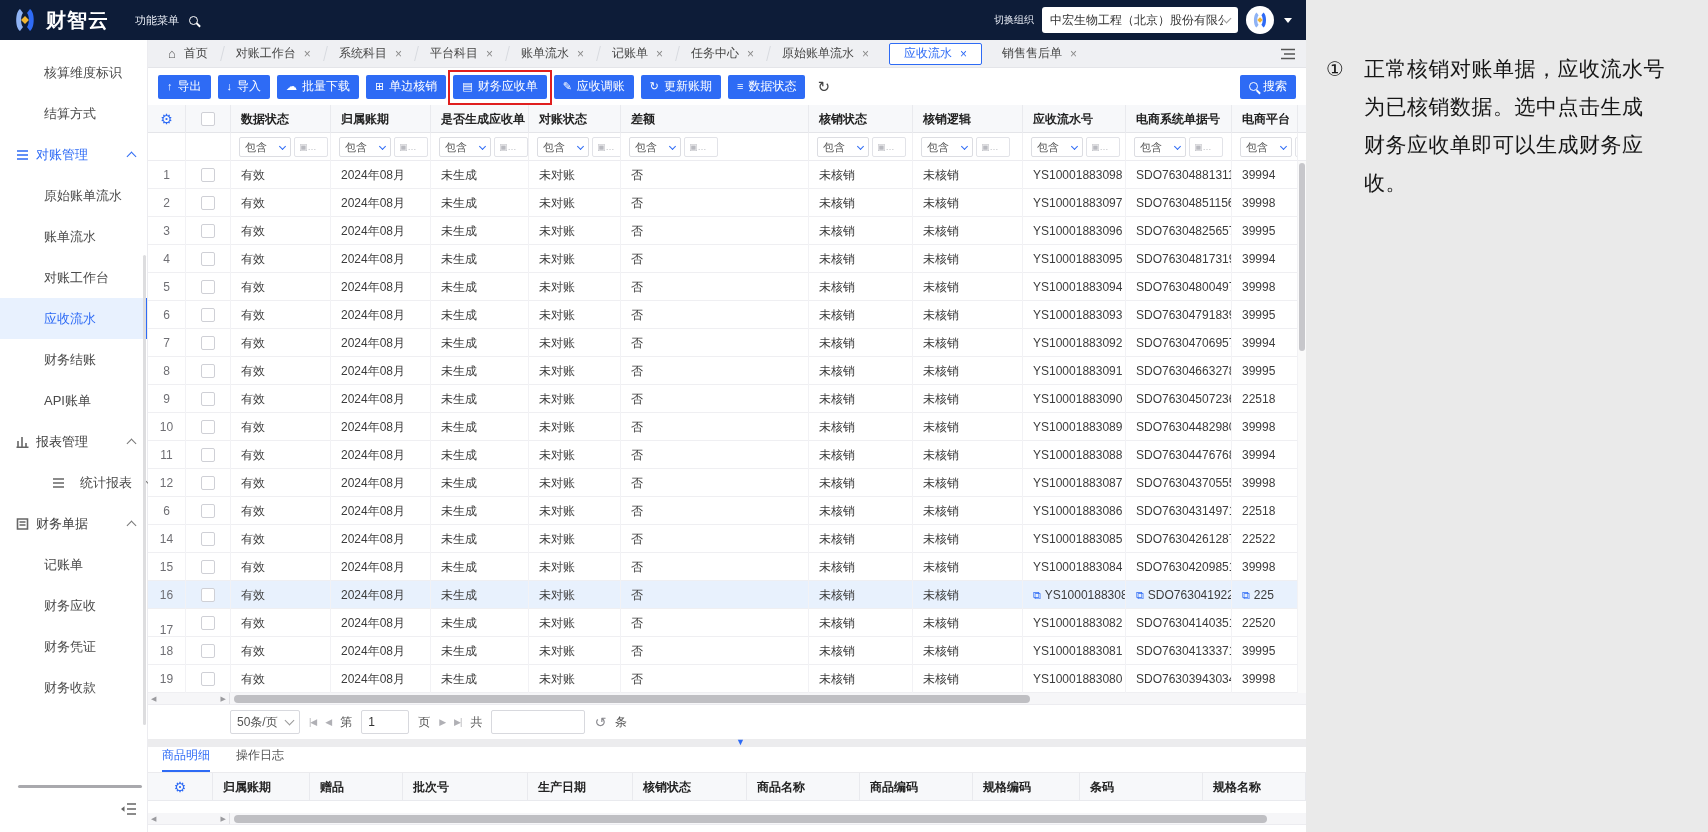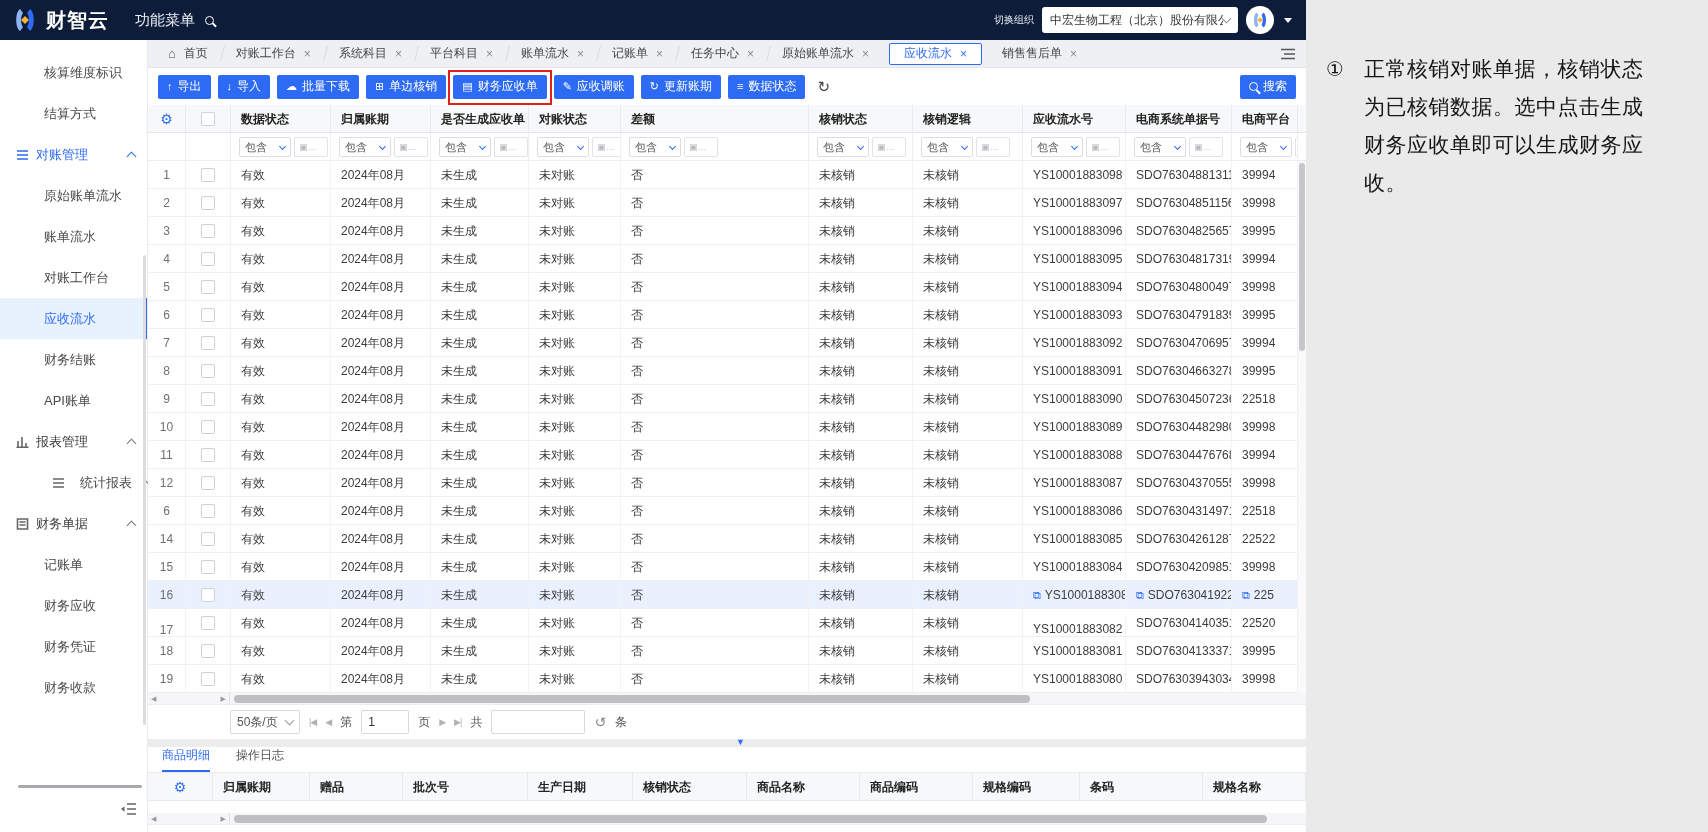--- a/index.html
+++ b/index.html
@@ -3,21 +3,21 @@
 <meta charset="utf-8">
 <style>
   * { box-sizing: border-box; margin:0; padding:0; }
   body { margin:0; background:#eaeaea; font-family:"Liberation Sans","DejaVu Sans",sans-serif; }
   .stage { position:relative; width:1708px; height:832px; background:#eaeaea; overflow:hidden; }
   .app { position:absolute; left:0; top:0; width:1306px; height:832px; background:#fff; }
 
   
   .topbar { height:40px; background:#0d1c38; display:flex; align-items:center; padding:0 14px 0 12px; color:#fff; }
   .brand { font-size:20px; font-weight:bold; letter-spacing:1px; margin:0 26px 0 8px; }
-  .menu-lbl { font-size:15px; color:#e8ecf5; margin-right:10px; cursor:pointer; }
+  .menu-lbl { font-size:11px; color:#e8ecf5; margin-right:10px; cursor:pointer; }
   .mag { display:inline-block; width:9px; height:9px; border:1.5px solid #fff; border-radius:50%; position:relative; }
   .mag::after { content:""; position:absolute; width:5px; height:1.5px; background:#fff; right:-4px; bottom:-2px; transform:rotate(45deg); }
   .top-right { margin-left:auto; display:flex; align-items:center; gap:8px; }
   .org-lbl { font-size:10px; color:#e8ecf5; }
   .org-select { width:196px; height:26px; background:#fff; border-radius:3px; display:flex; align-items:center; justify-content:space-between; padding:0 8px; color:#333; font-size:12px; cursor:pointer; }
   .org-select .txt { overflow:hidden; white-space:nowrap; }
   .chev { width:7px; height:7px; border-right:1.5px solid #999; border-bottom:1.5px solid #999; transform:rotate(45deg); margin-top:-3px; flex:none; }
   .chev.blue { border-color:#2e6bf5; }
   .org-badge { width:28px; height:28px; background:#fff; border-radius:50%; display:flex; align-items:center; justify-content:center; cursor:pointer; }
   .tri-down { width:0; height:0; border-left:4px solid transparent; border-right:4px solid transparent; border-top:5px solid #fff; margin-left:2px; }
@@ -1096,21 +1096,21 @@
                 </div>
                 <div class="gcell" style="width: 188px;">
                   <span>否</span>
                 </div>
                 <div class="gcell" style="width: 104px;">
                   <span>未核销</span>
                 </div>
                 <div class="gcell" style="width: 110px;">
                   <span>未核销</span>
                 </div>
-                <div class="gcell" style="width: 103px; margin-top: 6px;">
+                <div class="gcell" style="width: 103px;">
                   <span>YS10001883082</span>
                 </div>
                 <div class="gcell" style="width: 106px;">
                   <span>SDO763041403519</span>
                 </div>
                 <div class="gcell" style="width: 66px;">
                   <span>22520</span>
                 </div>
               </div>
               <div class="grow">
@@ -1279,20 +1279,20 @@
         </div>
 
       </section>
     </div>
   </div>
 
   <aside class="panel">
     <div class="ann">
       <span class="bullet">①</span>
       <div class="ann-lines" id="ann-lines">
-          <div class="ann-line">正常核销对账单据，核销状态</div>
+          <div class="ann-line">正常核销对账单据，应收流水号</div>
           <div class="ann-line">为已核销数据。选中点击生成</div>
           <div class="ann-line">财务应收单即可以生成财务应</div>
           <div class="ann-line">收。</div>
         </div>
     </div>
   </aside>
 </div>
 
 </body></html>

